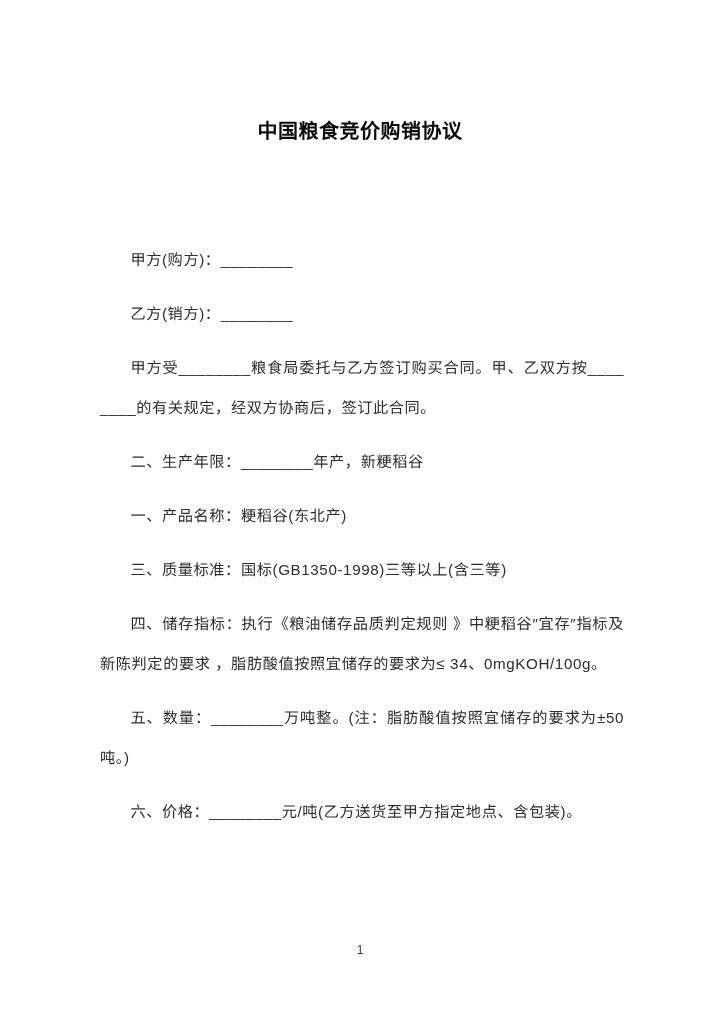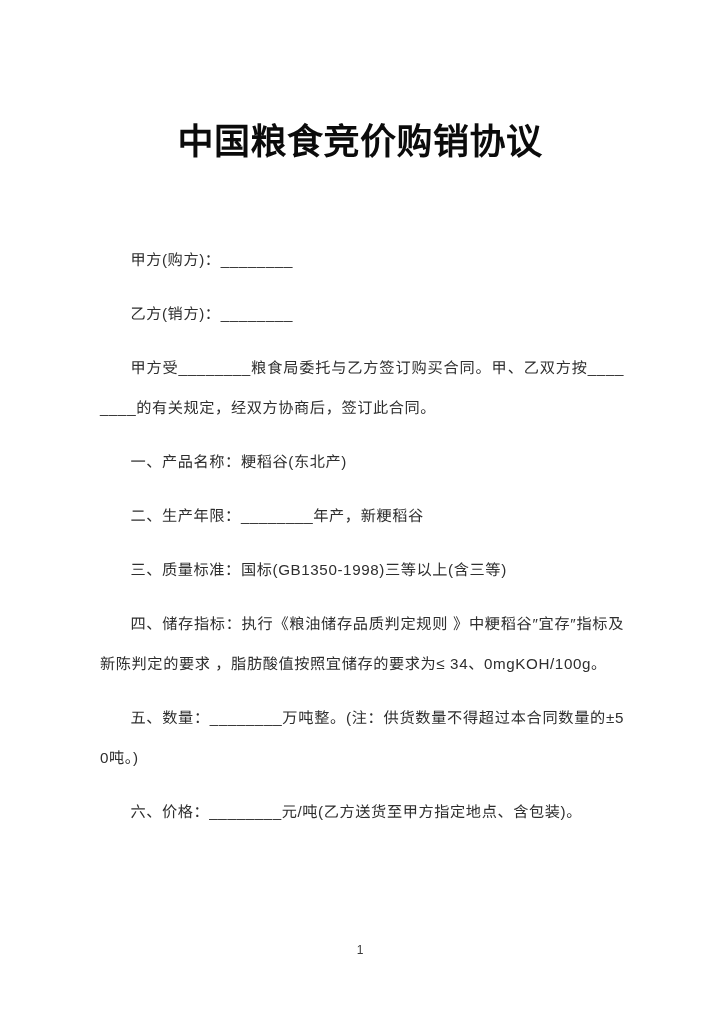--- a/index.html
+++ b/index.html
@@ -19,21 +19,21 @@
     background: #ffffff;
     overflow: hidden;
     box-sizing: border-box;
   }
   .doc-title {
     position: absolute;
     top: 98px;
     left: 0;
     width: 720px;
     text-align: center;
-    font-size: 36px;
+    font-size: 20px;
     line-height: 40px;
     font-weight: bold;
     color: #0b0b0b;
     letter-spacing: 0.5px;
   }
   .body-block {
     position: absolute;
     top: 240px;
     left: 100px;
     width: 524px;
@@ -71,29 +71,29 @@
   <h1 class="doc-title">中国粮食竞价购销协议</h1>
 
   <div class="body-block">
 
     <p class="para indent">甲方(购方)：________</p>
 
     <p class="para indent">乙方(销方)：________</p>
 
     <p class="para indent">甲方受________粮食局委托与乙方签订购买合同。甲、乙双方按________的有关规定，经双方协商后，签订此合同。</p>
 
+    <p class="para indent">二、生产年限：________年产，新粳稻谷</p>
+
     <p class="para indent">一、产品名称：粳稻谷(东北产)</p>
-
-    <p class="para indent">二、生产年限：________年产，新粳稻谷</p>
 
     <p class="para indent">三、质量标准：国标(GB1350-1998)三等以上(含三等)</p>
 
     <p class="para indent">四、储存指标：执行《粮油储存品质判定规则 》中粳稻谷″宜存″指标及新陈判定的要求 ，脂肪酸值按照宜储存的要求为≤ 34、0mgKOH/100g。</p>
 
-    <p class="para indent">五、数量：________万吨整。(注：供货数量不得超过本合同数量的±50吨。)</p>
+    <p class="para indent">五、数量：________万吨整。(注：脂肪酸值按照宜储存的要求为±50吨。)</p>
 
     <p class="para indent">六、价格：________元/吨(乙方送货至甲方指定地点、含包装)。</p>
 
 
   </div>
 
   <div class="page-number">1</div>
 
 </div>
 

